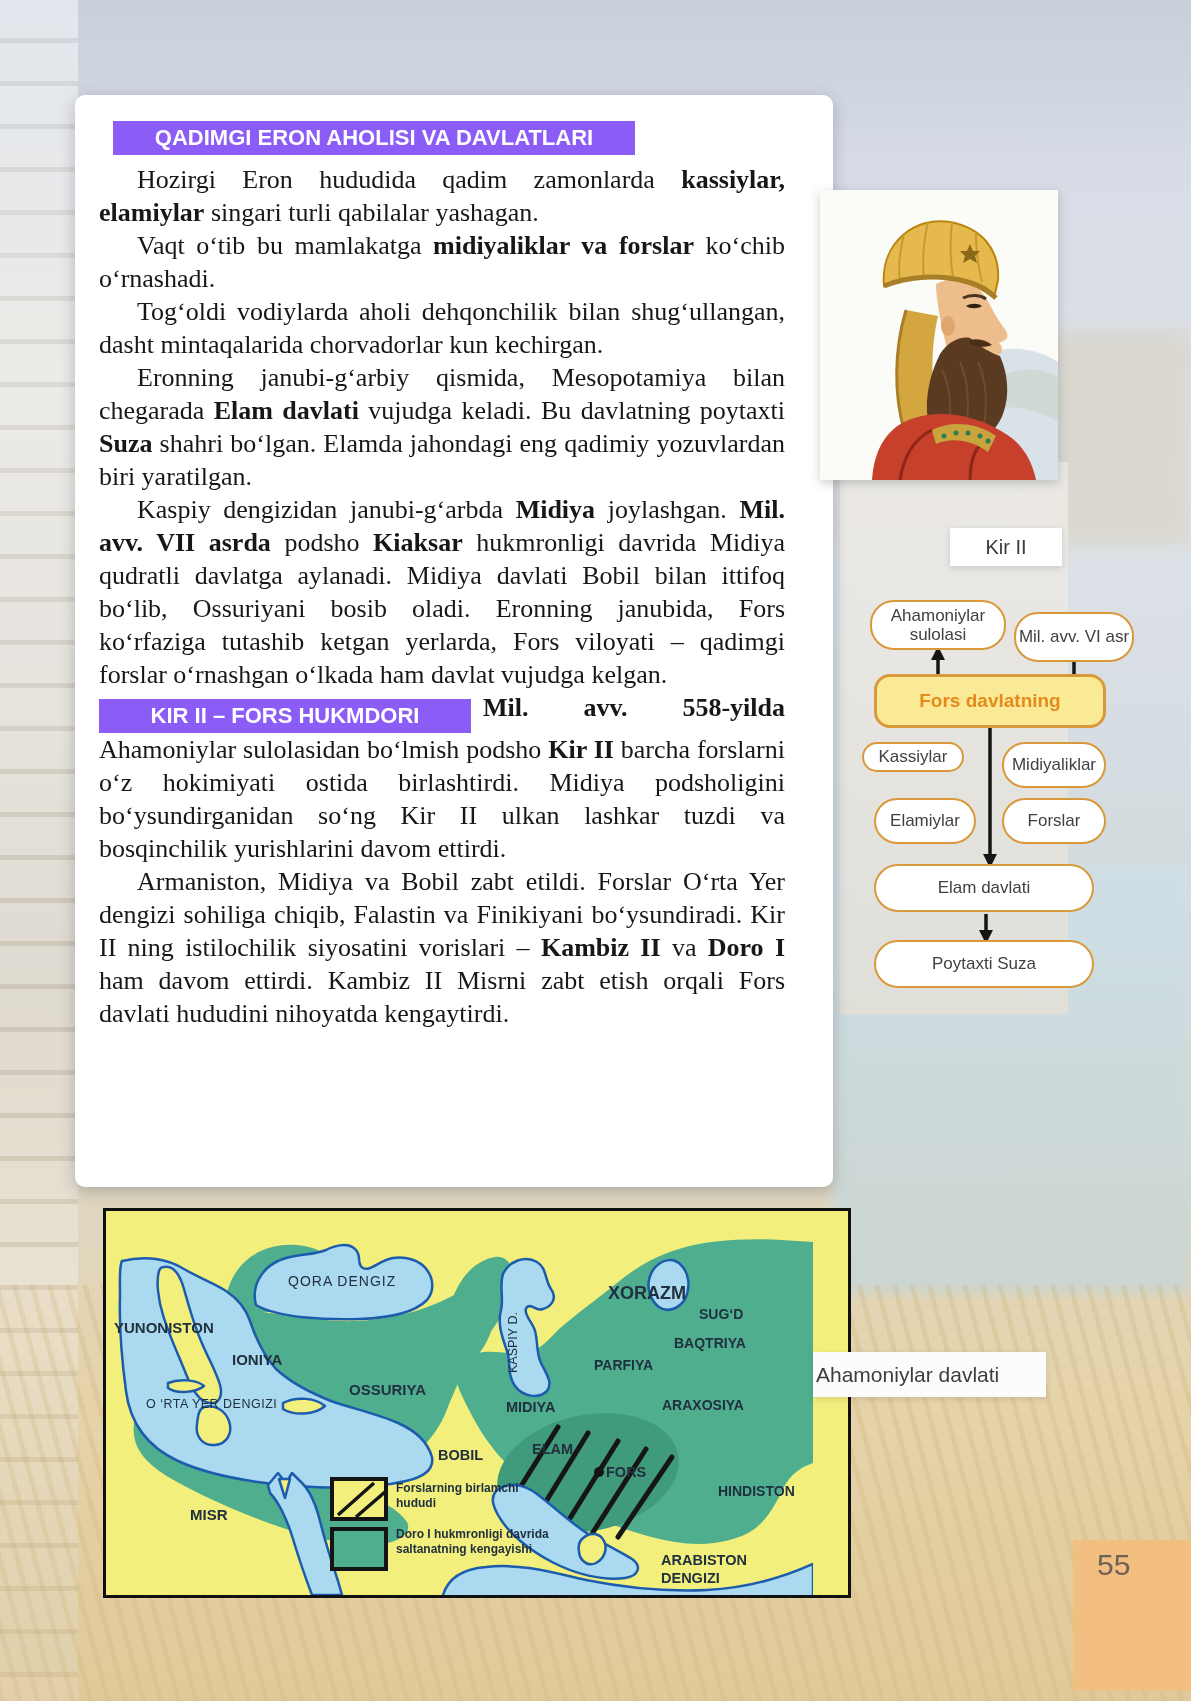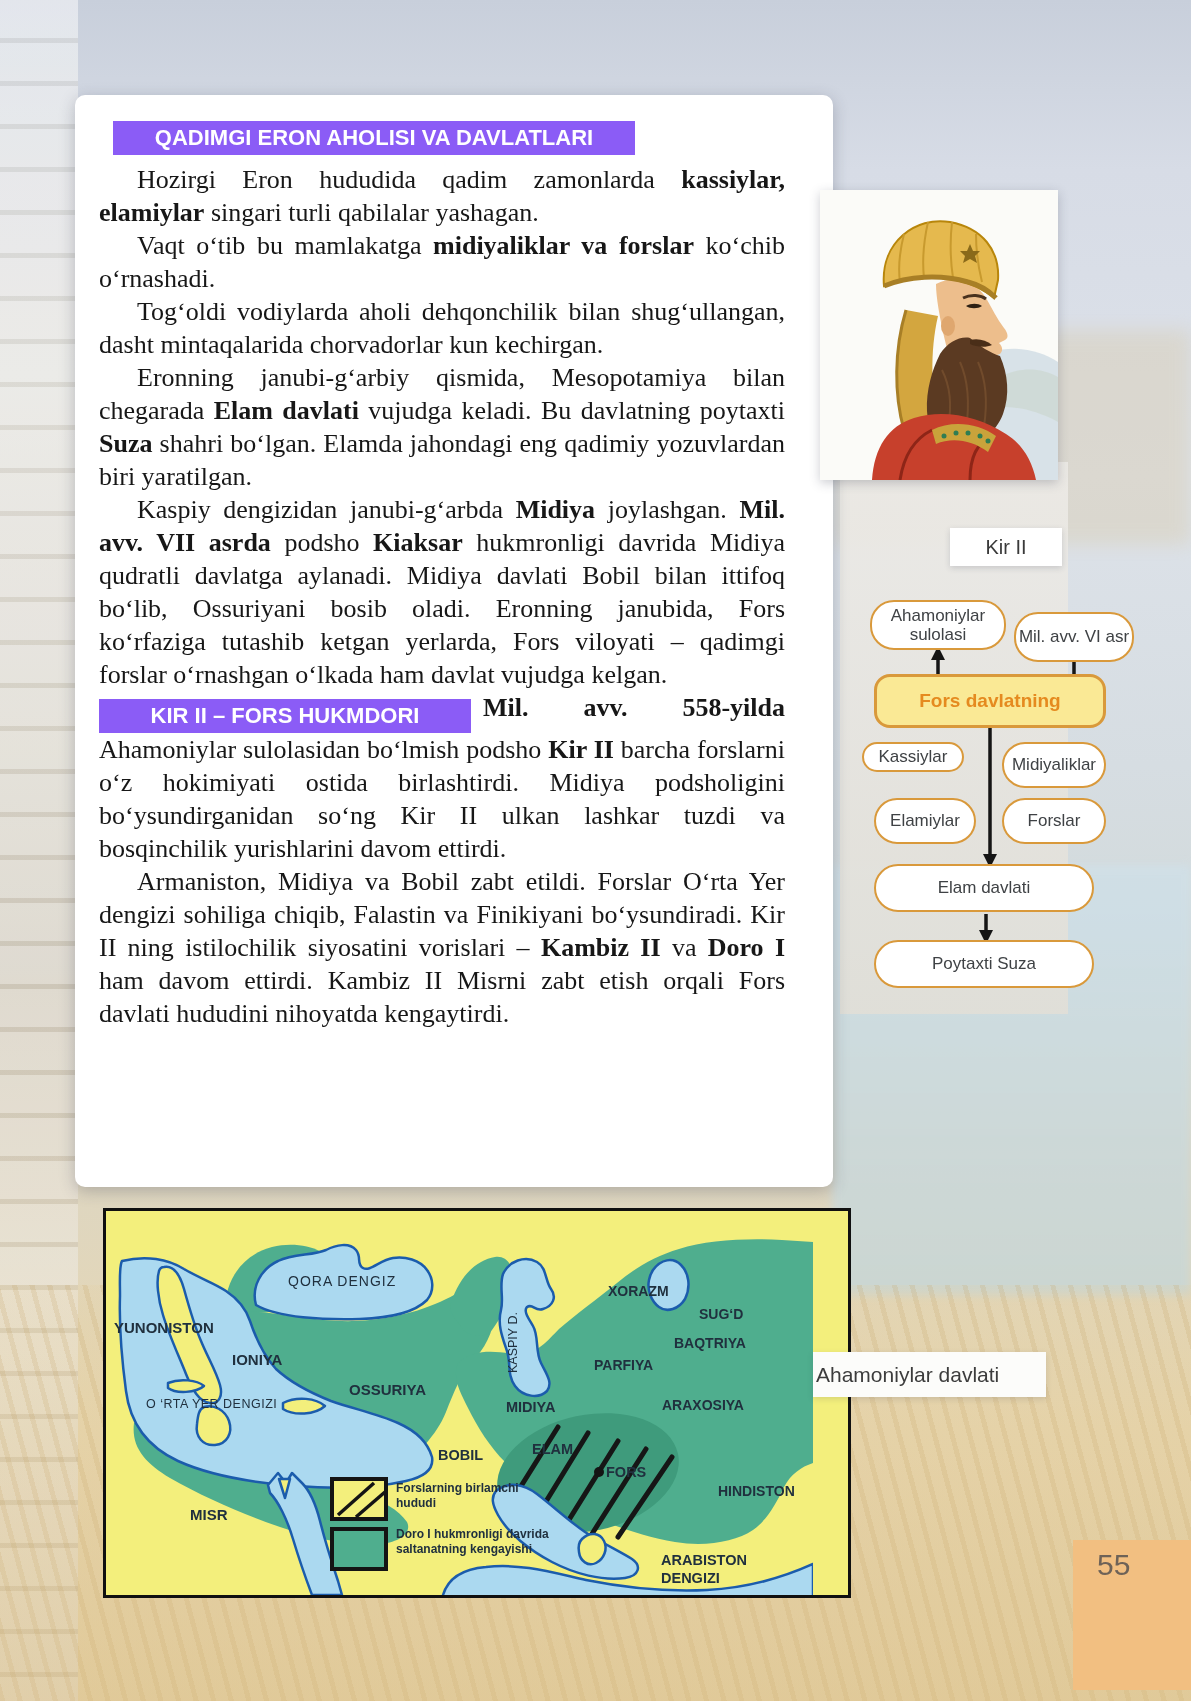--- a/index.html
+++ b/index.html
@@ -197,21 +197,21 @@
         <line x1="250" y1="306" x2="279" y2="281" stroke="#141414" stroke-width="3.5"></line>
         <rect x="226" y="318" width="54" height="40" fill="#4FAE8E" stroke="#141414" stroke-width="4"></rect>
       </g>
     </svg>
     <div class="mlab sea" style="left:182px;top:62px;font-size:14px;letter-spacing:1px;">QORA DENGIZ</div>
     <div class="mlab" style="left:8px;top:108px;font-size:15px;">YUNONISTON</div>
     <div class="mlab" style="left:126px;top:140px;font-size:15px;">IONIYA</div>
     <div class="mlab sea" style="left:40px;top:186px;font-size:12.5px;letter-spacing:.5px;">O ‘RTA YER DENGIZI</div>
     <div class="mlab" style="left:243px;top:170px;font-size:15px;">OSSURIYA</div>
     <div class="mlab sea vert" style="left:400px;top:162px;font-size:12.5px;">KASPIY D.</div>
-    <div class="mlab" style="left:502px;top:72px;font-size:14px;">XORAZM</div>
+    <div class="mlab" style="left:502px;top:72px;font-size:18px;">XORAZM</div>
     <div class="mlab" style="left:593px;top:95px;font-size:14px;">SUG‘D</div>
     <div class="mlab" style="left:568px;top:124px;font-size:14px;">BAQTRIYA</div>
     <div class="mlab" style="left:488px;top:146px;font-size:14px;">PARFIYA</div>
     <div class="mlab" style="left:400px;top:188px;font-size:14.5px;">MIDIYA</div>
     <div class="mlab" style="left:332px;top:236px;font-size:14.5px;">BOBIL</div>
     <div class="mlab" style="left:426px;top:230px;font-size:14.5px;">ELAM</div>
     <div class="mlab" style="left:500px;top:253px;font-size:14.5px;">FORS</div>
     <div class="mlab" style="left:556px;top:186px;font-size:14px;">ARAXOSIYA</div>
     <div class="mlab" style="left:612px;top:260px;font-size:14px;margin-top:12px;">HINDISTON</div>
     <div class="mlab" style="left:84px;top:295px;font-size:15px;">MISR</div>

